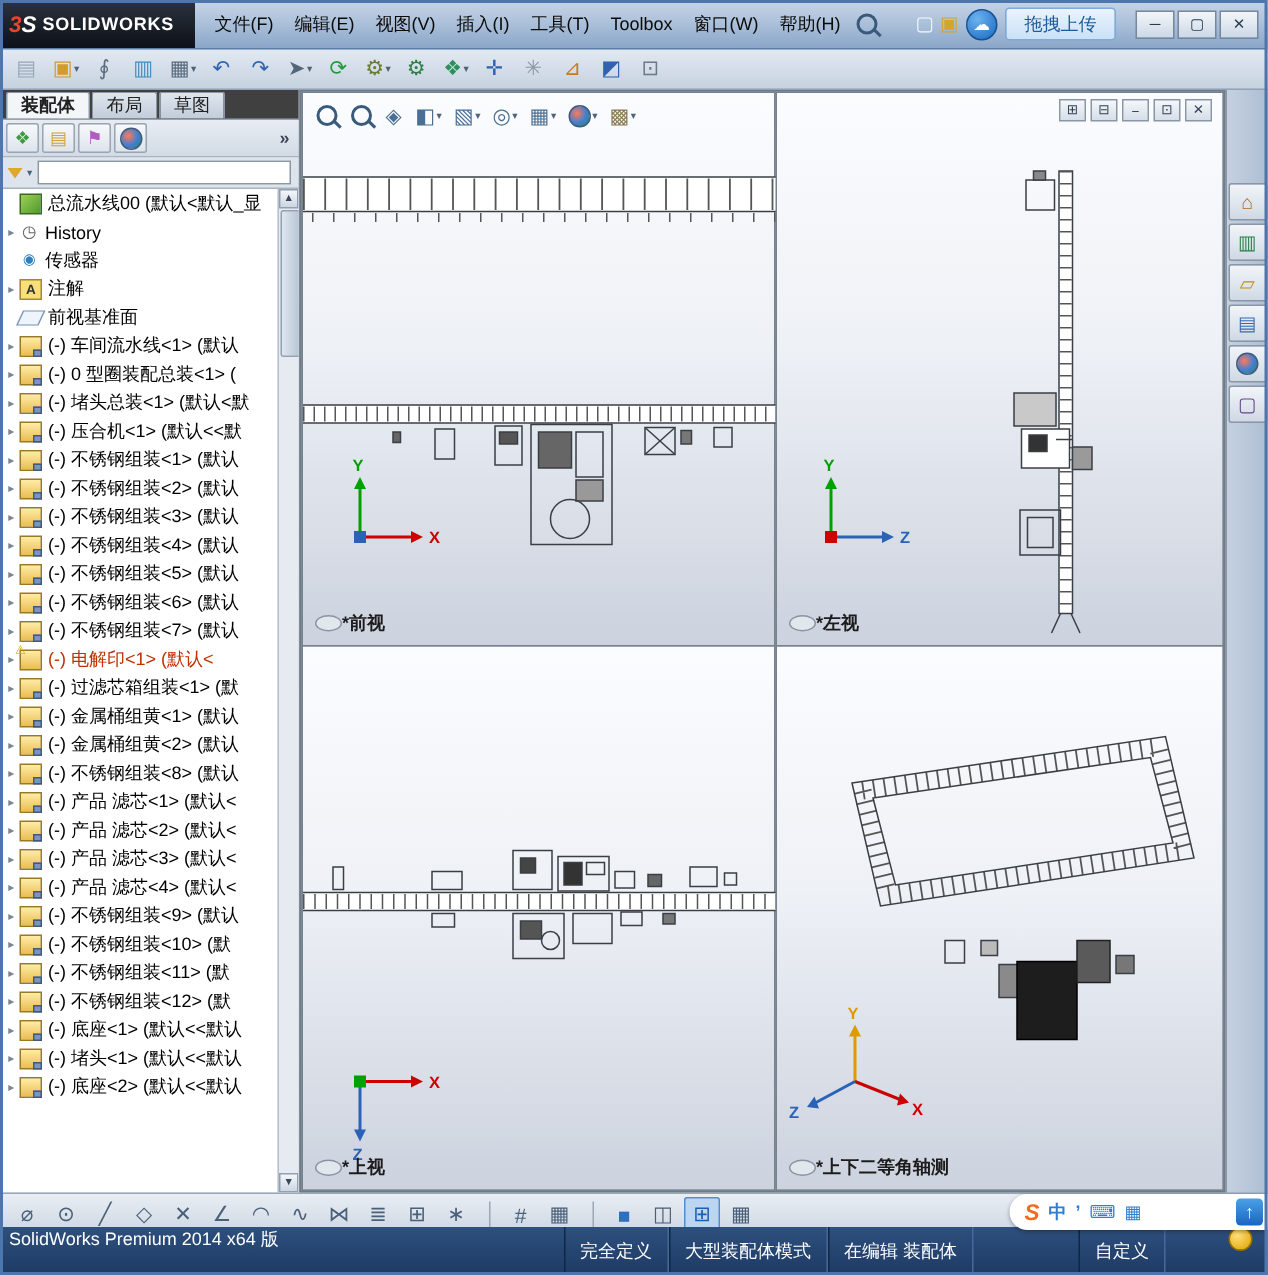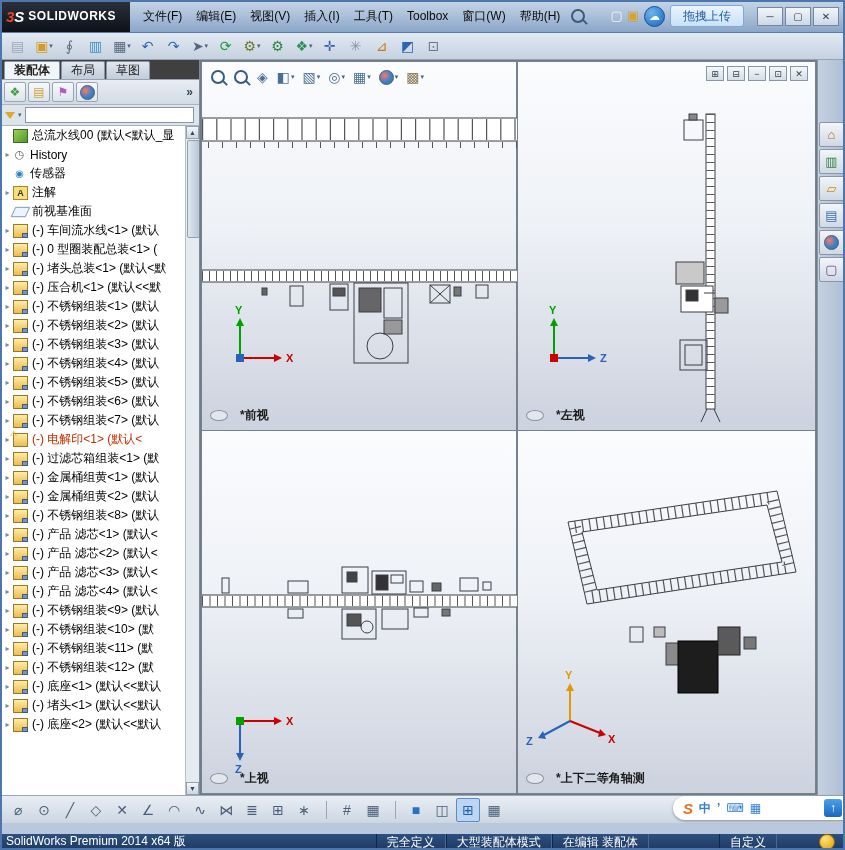--- a/index.html
+++ b/index.html
@@ -86,21 +86,21 @@
           border:1px solid #93a0af;border-radius:2px}
 
   
   .varea{position:absolute;left:200px;top:0;right:28px;bottom:0;background:#9aa5b5;border:1px solid #6f7b88;box-sizing:border-box}
   .quad{position:absolute;background:linear-gradient(180deg,#fbfcfe 0%,#eef1f6 45%,#ccd2de 100%);border:1px solid #77828f;box-sizing:border-box}
   .qfront{left:0;top:0;width:316px;height:370px}
   .qleft{left:316px;top:0;right:0;height:370px}
   .qtop{left:0;top:369px;width:316px;bottom:0}
   .qiso{left:316px;top:369px;right:0;bottom:0}
   .quad svg{position:absolute;left:0;top:0}
-  .vlabel{position:absolute;left:8px;bottom:6px;display:flex;align-items:center;gap:12px;font-weight:bold;color:#1c1c1c}
+  .vlabel{position:absolute;left:8px;bottom:6px;display:flex;align-items:center;gap:0;font-weight:bold;color:#1c1c1c}
   .oval{width:16px;height:9px;border:1px solid #8a94a2;border-radius:50%;background:#e2e7ed;flex:none}
   .hud{position:absolute;left:10px;top:4px;height:24px;display:flex;align-items:center;gap:8px;z-index:5}
   .hbtn{display:flex;align-items:center;gap:1px}
   .hglyph{font-size:14px;min-width:8px;text-align:center}
   .hglyph.mag{width:10px;height:10px;border:2px solid #3a5a7c;border-radius:50%;position:relative}
   .hglyph.mag::after{content:"";position:absolute;width:6px;height:2px;background:#3a5a7c;transform:rotate(45deg);right:-5px;bottom:-2px}
   .ball{width:13px;height:13px;border-radius:50%;background:radial-gradient(circle at 35% 35%,#ff7a5a,#3a7fd4 55%,#23913f);border:1px solid #44597a;display:inline-block}
   .hcaret{font-size:7px;color:#50627a}
   .vwc{position:absolute;right:8px;top:5px;display:flex;gap:3px;z-index:6}
   .vwcb{width:16px;height:13px;background:linear-gradient(#f4f7fa,#d6dee8);border:1px solid #8a96a6;
@@ -122,22 +122,22 @@
   .sketchbar .tbtn.active{background:#bcd6f2;border:1px solid #5a8cc8}
 
   
   .ime{position:absolute;right:0;bottom:30px;height:24px;width:172px;background:#fff;border-radius:12px 0 0 12px;
        box-shadow:0 1px 3px rgba(0,0,0,.35);display:flex;align-items:center;gap:6px;padding-left:10px;box-sizing:border-box;z-index:30}
   .imeb{font-size:12px;font-weight:bold;color:#2f7fd0;display:flex;align-items:center;justify-content:center}
   .imeb.sogou{color:#f26a1b;font-size:15px;font-style:italic;font-weight:900}
   .imeb.up{width:18px;height:18px;background:linear-gradient(#4aa0e8,#1a66c0);color:#fff;border-radius:3px;margin-left:auto;margin-right:3px;font-weight:bold}
 
   
-  .statusbar{position:absolute;left:0;right:0;bottom:0;height:16px;background:linear-gradient(#2e507e,#1d3a63);
-             color:#fff;display:flex;align-items:flex-end;font-size:12px;z-index:25}
+  .statusbar{position:absolute;left:0;right:0;bottom:0;height:32px;background:linear-gradient(#2e507e,#1d3a63);
+             color:#fff;display:flex;align-items:flex-start;font-size:12px;z-index:25}
   .sapp{padding-left:6px;margin-right:auto}
   .sseg{height:100%;display:flex;align-items:center;padding:0 10px;border-left:1px solid #0f2747;border-right:1px solid #46699a}
   .scustom{margin-left:70px}
   .shelp{width:14px;height:14px;border-radius:50%;background:radial-gradient(circle at 35% 30%,#ffe27a,#e0a000);
          border:1px solid #9a7000;margin-left:42px;margin-right:10px;flex:none}
 </style>
 </head>
 <body>
 
 <div class="winframe"></div>

